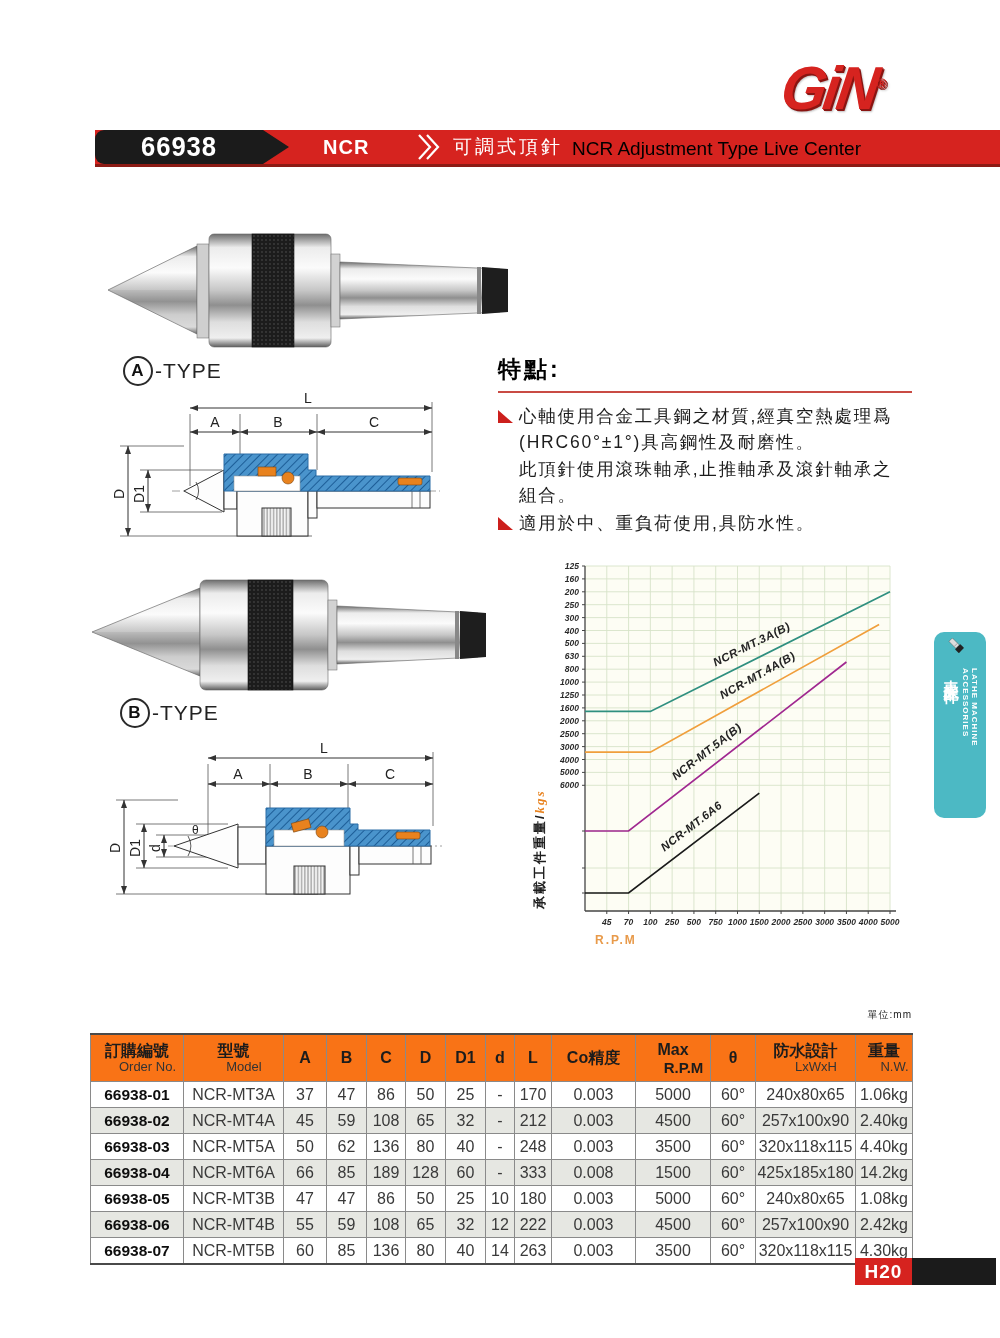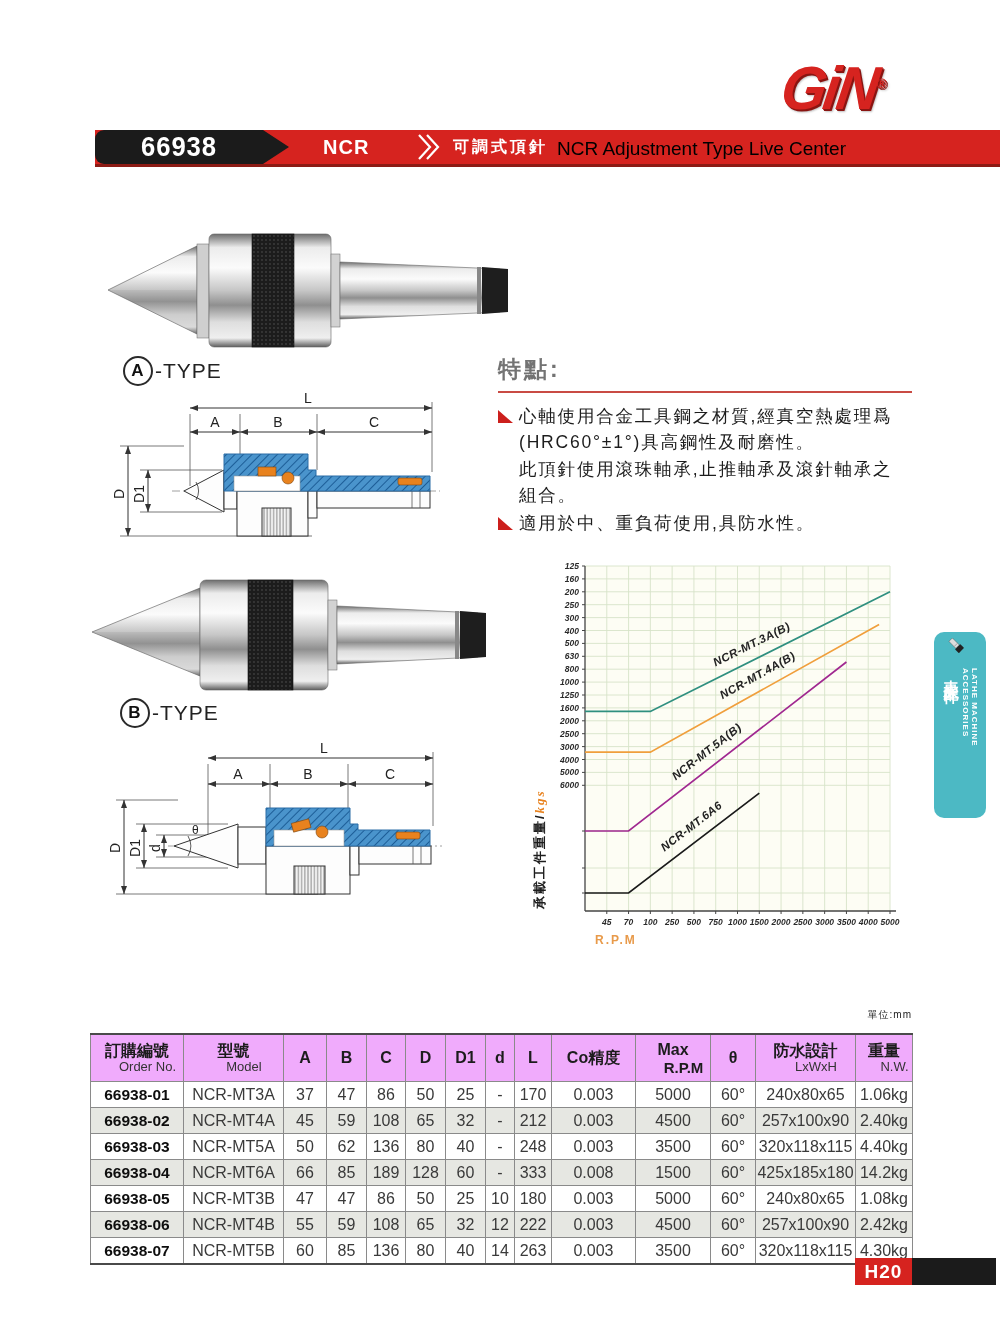--- a/index.html
+++ b/index.html
@@ -14,31 +14,31 @@
 
   
   .hbar{left:95px;top:130px;width:971px;height:34px;background:#d6231f;border-bottom:3px solid #8c1b15;}
   .hblack{position:absolute;left:0;top:0;width:168px;height:34px;background:#1b1b1b;border-radius:9px 0 0 9px;}
   .hpoint{position:absolute;left:168px;top:0;width:0;height:0;border-top:17px solid transparent;border-bottom:17px solid transparent;border-left:26px solid #1b1b1b;}
   .hcode{position:absolute;left:0;top:0;width:168px;height:34px;display:flex;align-items:center;justify-content:center;
     color:#fff;font-size:27px;font-weight:700;letter-spacing:1px;transform:scaleX(.95);}
   .hncr{position:absolute;left:228px;top:0;height:34px;display:flex;align-items:center;color:#fff;font-size:20px;font-weight:700;letter-spacing:1px;}
   .hchev{position:absolute;left:322px;top:3px;}
   .htitle{position:absolute;left:358px;top:0;height:34px;display:flex;align-items:center;gap:9px;}
-  .htzh{color:#fff;font-size:16px;font-weight:700;letter-spacing:3px;white-space:nowrap;}
+  .htzh{color:#fff;font-size:19px;font-weight:400;letter-spacing:3px;white-space:nowrap;}
   .hten{color:#000000;font-size:19px;font-weight:400;white-space:nowrap;padding-top:4px;}
 
   
   .typelabel{display:flex;align-items:center;font-size:21px;color:#222;letter-spacing:1px;}
   .circ{display:inline-flex;align-items:center;justify-content:center;width:26px;height:26px;border:2px solid #2a2a2a;border-radius:50%;
     font-weight:700;font-size:17px;color:#111;margin-right:2px;background:#fff;}
 
   
   .features{left:498px;top:354px;width:414px;}
-  .ftitle{color:#737373;font-size:23px;font-weight:700;letter-spacing:3px;padding-bottom:6px;border-bottom:2px solid #c94b44;margin-bottom:10px;}
+  .ftitle{color:#000000;font-size:23px;font-weight:700;letter-spacing:3px;padding-bottom:6px;border-bottom:2px solid #c94b44;margin-bottom:10px;}
   .bullet{display:flex;margin-bottom:2px;}
   .tri{flex:0 0 15px;height:13px;margin:7px 6px 0 0;background:#cc1f1c;clip-path:polygon(0 0,100% 100%,0 100%);}
   .blines{font-size:17.5px;color:#1d1d1d;font-weight:500;line-height:1.5;letter-spacing:1.8px;}
   .note{color:#b53e9b;font-weight:700;}
 
   
   .chartbox{left:528px;top:554px;width:394px;height:404px;}
   .tick{font:italic 700 8.5px "Liberation Sans",sans-serif;fill:#2a2a2a;}
   .series-label{font:italic 700 11.5px "Liberation Sans",sans-serif;fill:#222;letter-spacing:.5px;}
   .xlabel{font:700 12px "Liberation Sans",sans-serif;fill:#e89a4a;letter-spacing:2px;}
@@ -50,21 +50,21 @@
     display:flex;flex-direction:column;align-items:center;padding-top:6px;box-sizing:border-box;}
   .tabtexts{display:flex;flex-direction:row;align-items:flex-start;gap:1px;margin-top:3px;}
   .tabzh{writing-mode:vertical-rl;text-orientation:upright;color:#fff;font-size:15px;font-weight:700;letter-spacing:3px;}
   .taben{writing-mode:vertical-rl;color:#fff;font-size:8px;font-weight:700;letter-spacing:1px;max-height:150px;}
 
   
   .unitnote{left:790px;top:1008px;width:122px;text-align:right;font-size:10px;color:#222;letter-spacing:1px;}
   .tablewrap{left:90px;top:1033px;width:822px;}
   table{border-collapse:collapse;width:822px;table-layout:fixed;}
   th,td{border:1px solid #8a8a8a;text-align:center;padding:0;overflow:hidden;white-space:nowrap;}
-  thead th{background:#f0abfc;height:46px;vertical-align:middle;}
+  thead th{background:#f97316;height:46px;vertical-align:middle;}
   tbody td{height:25px;font-size:16px;color:#3a3a3a;background:#fff;}
   tbody tr.alt td{background:#e6e7e2;}
   td.order-no{font-weight:700;color:#0d0d0d;font-size:15.5px;}
   .h-zh{font-size:16px;font-weight:700;color:#1c1c1c;line-height:1.2;}
   .h-en{font-size:13px;font-weight:400;color:#333;line-height:1.15;padding-left:21px;}
   .h-en.b{font-weight:700;font-size:15px;color:#1c1c1c;}
   table{border-top:2px solid #4a4a4a;border-bottom:2px solid #4a4a4a;}
 
   
   .foot-red{left:855px;top:1258px;width:57px;height:27px;background:#d6231f;color:#fff;font-weight:700;font-size:19px;

